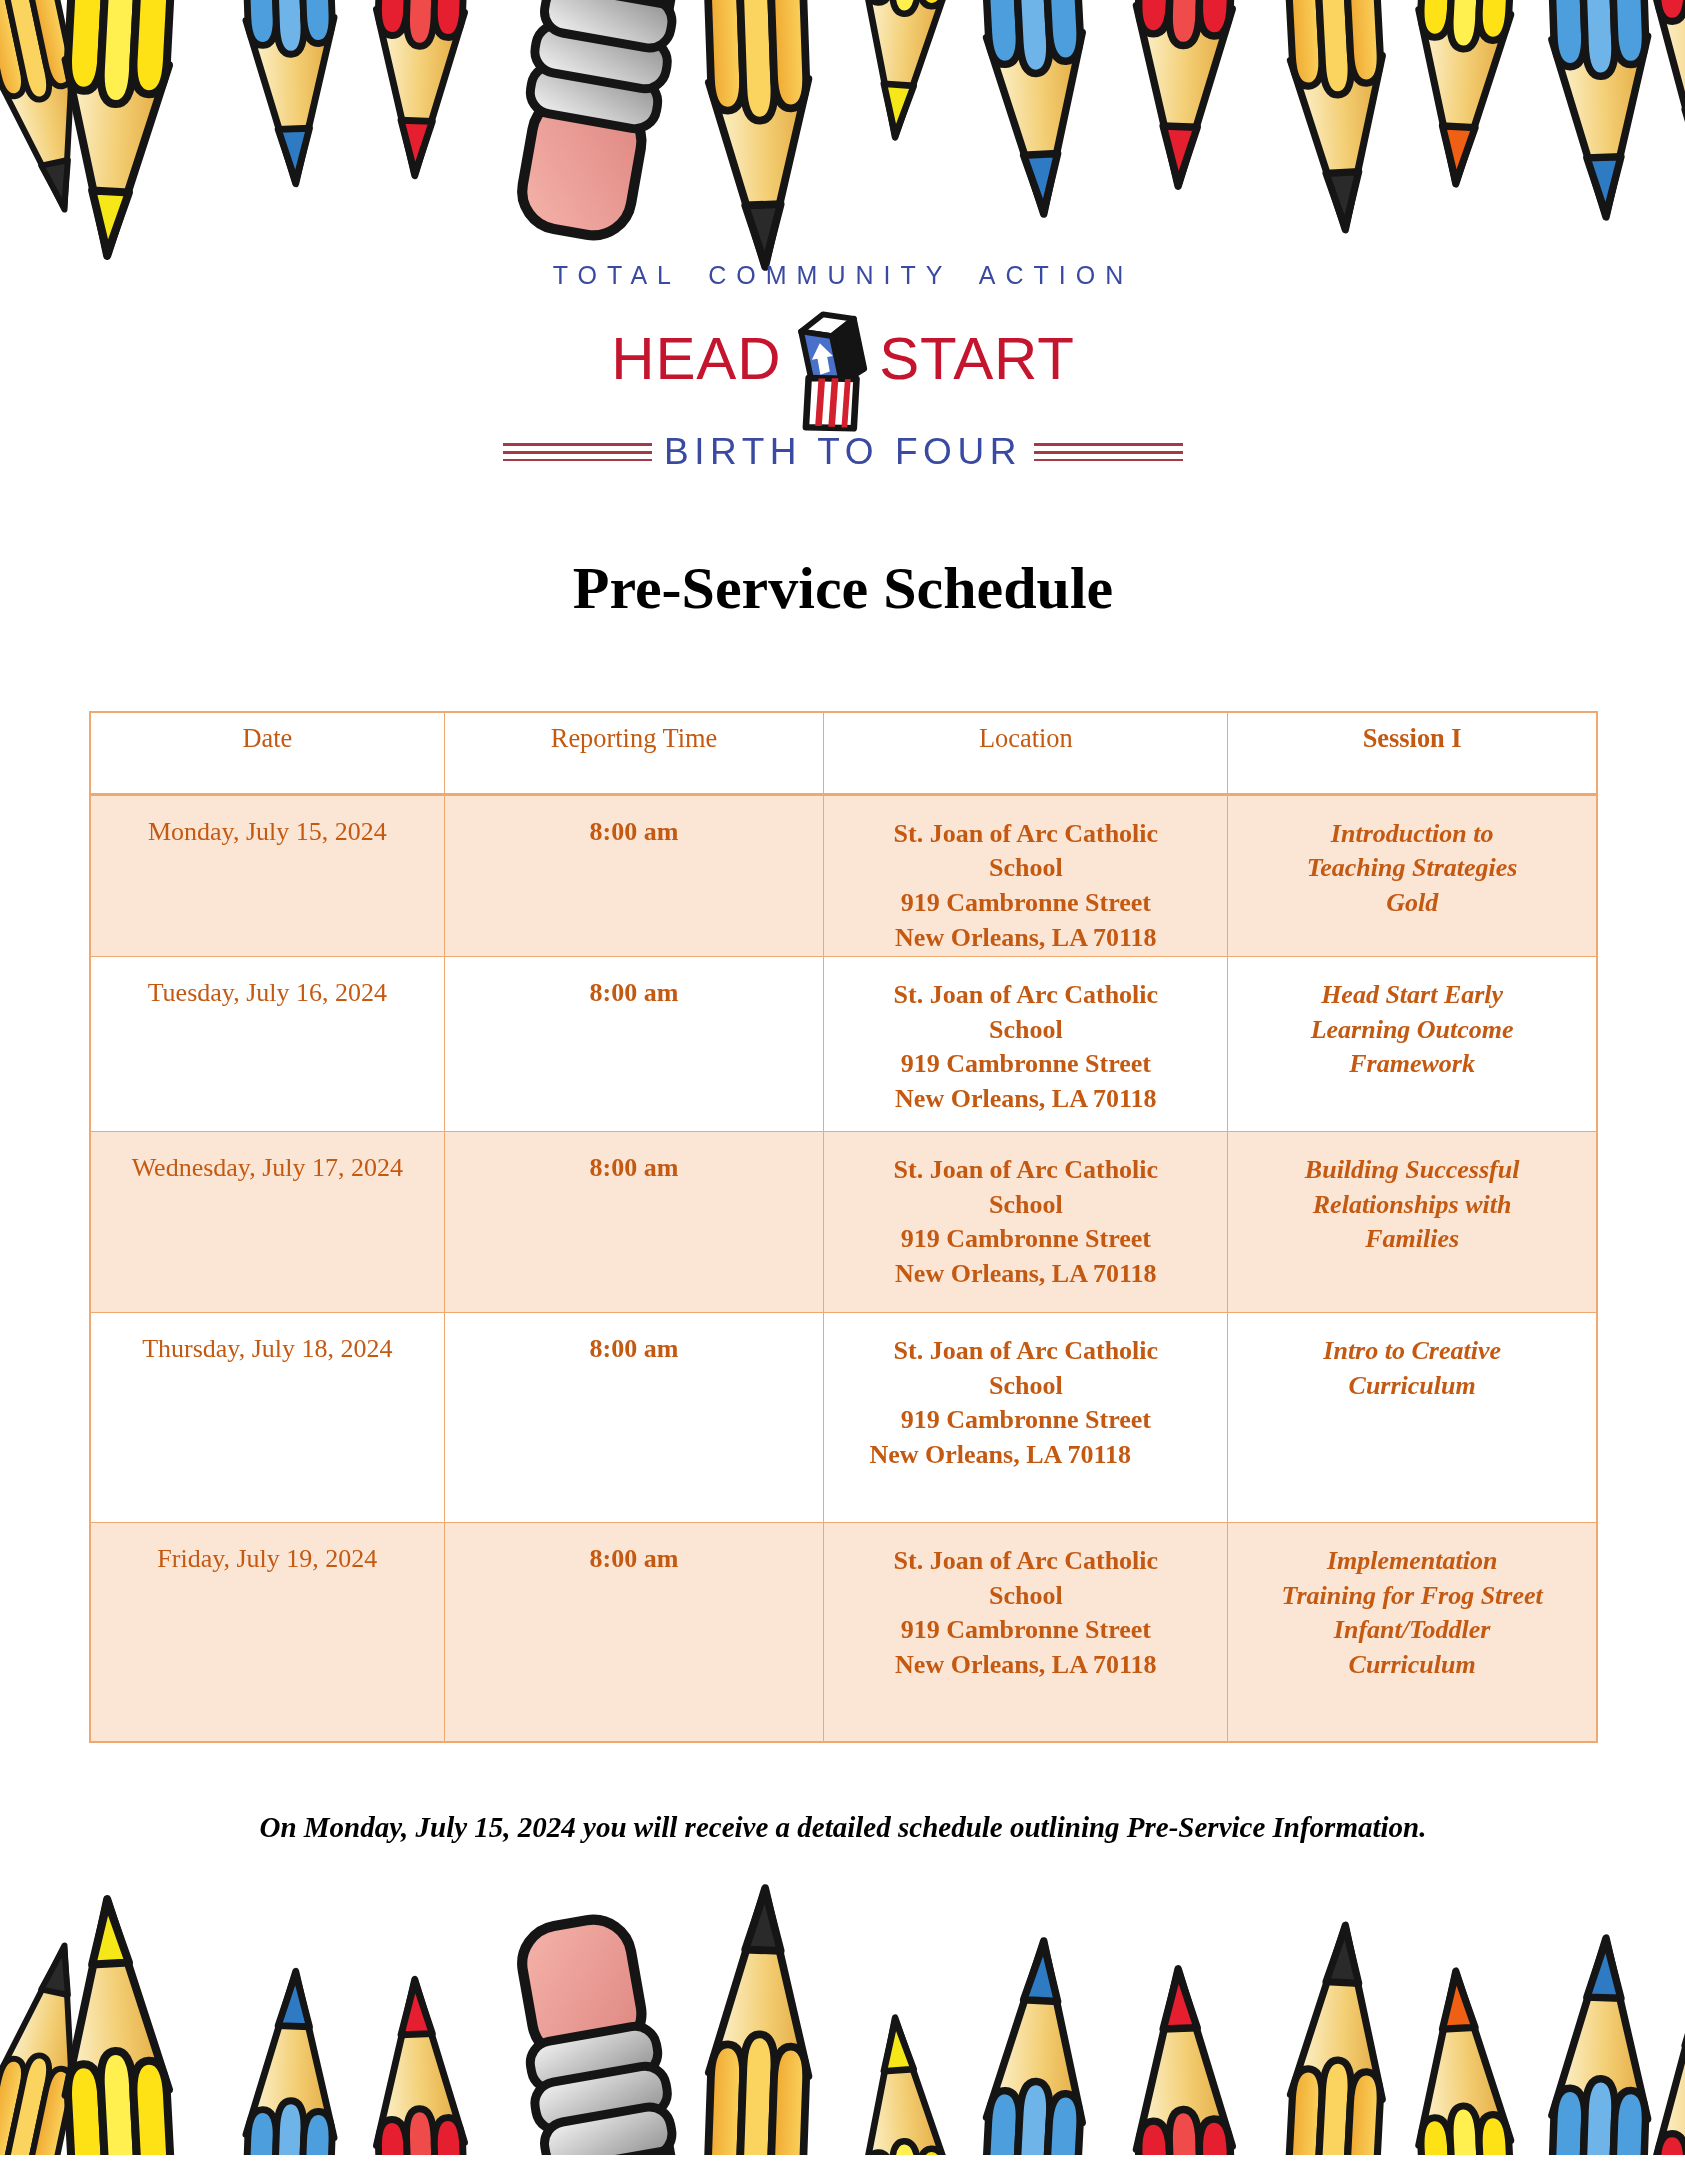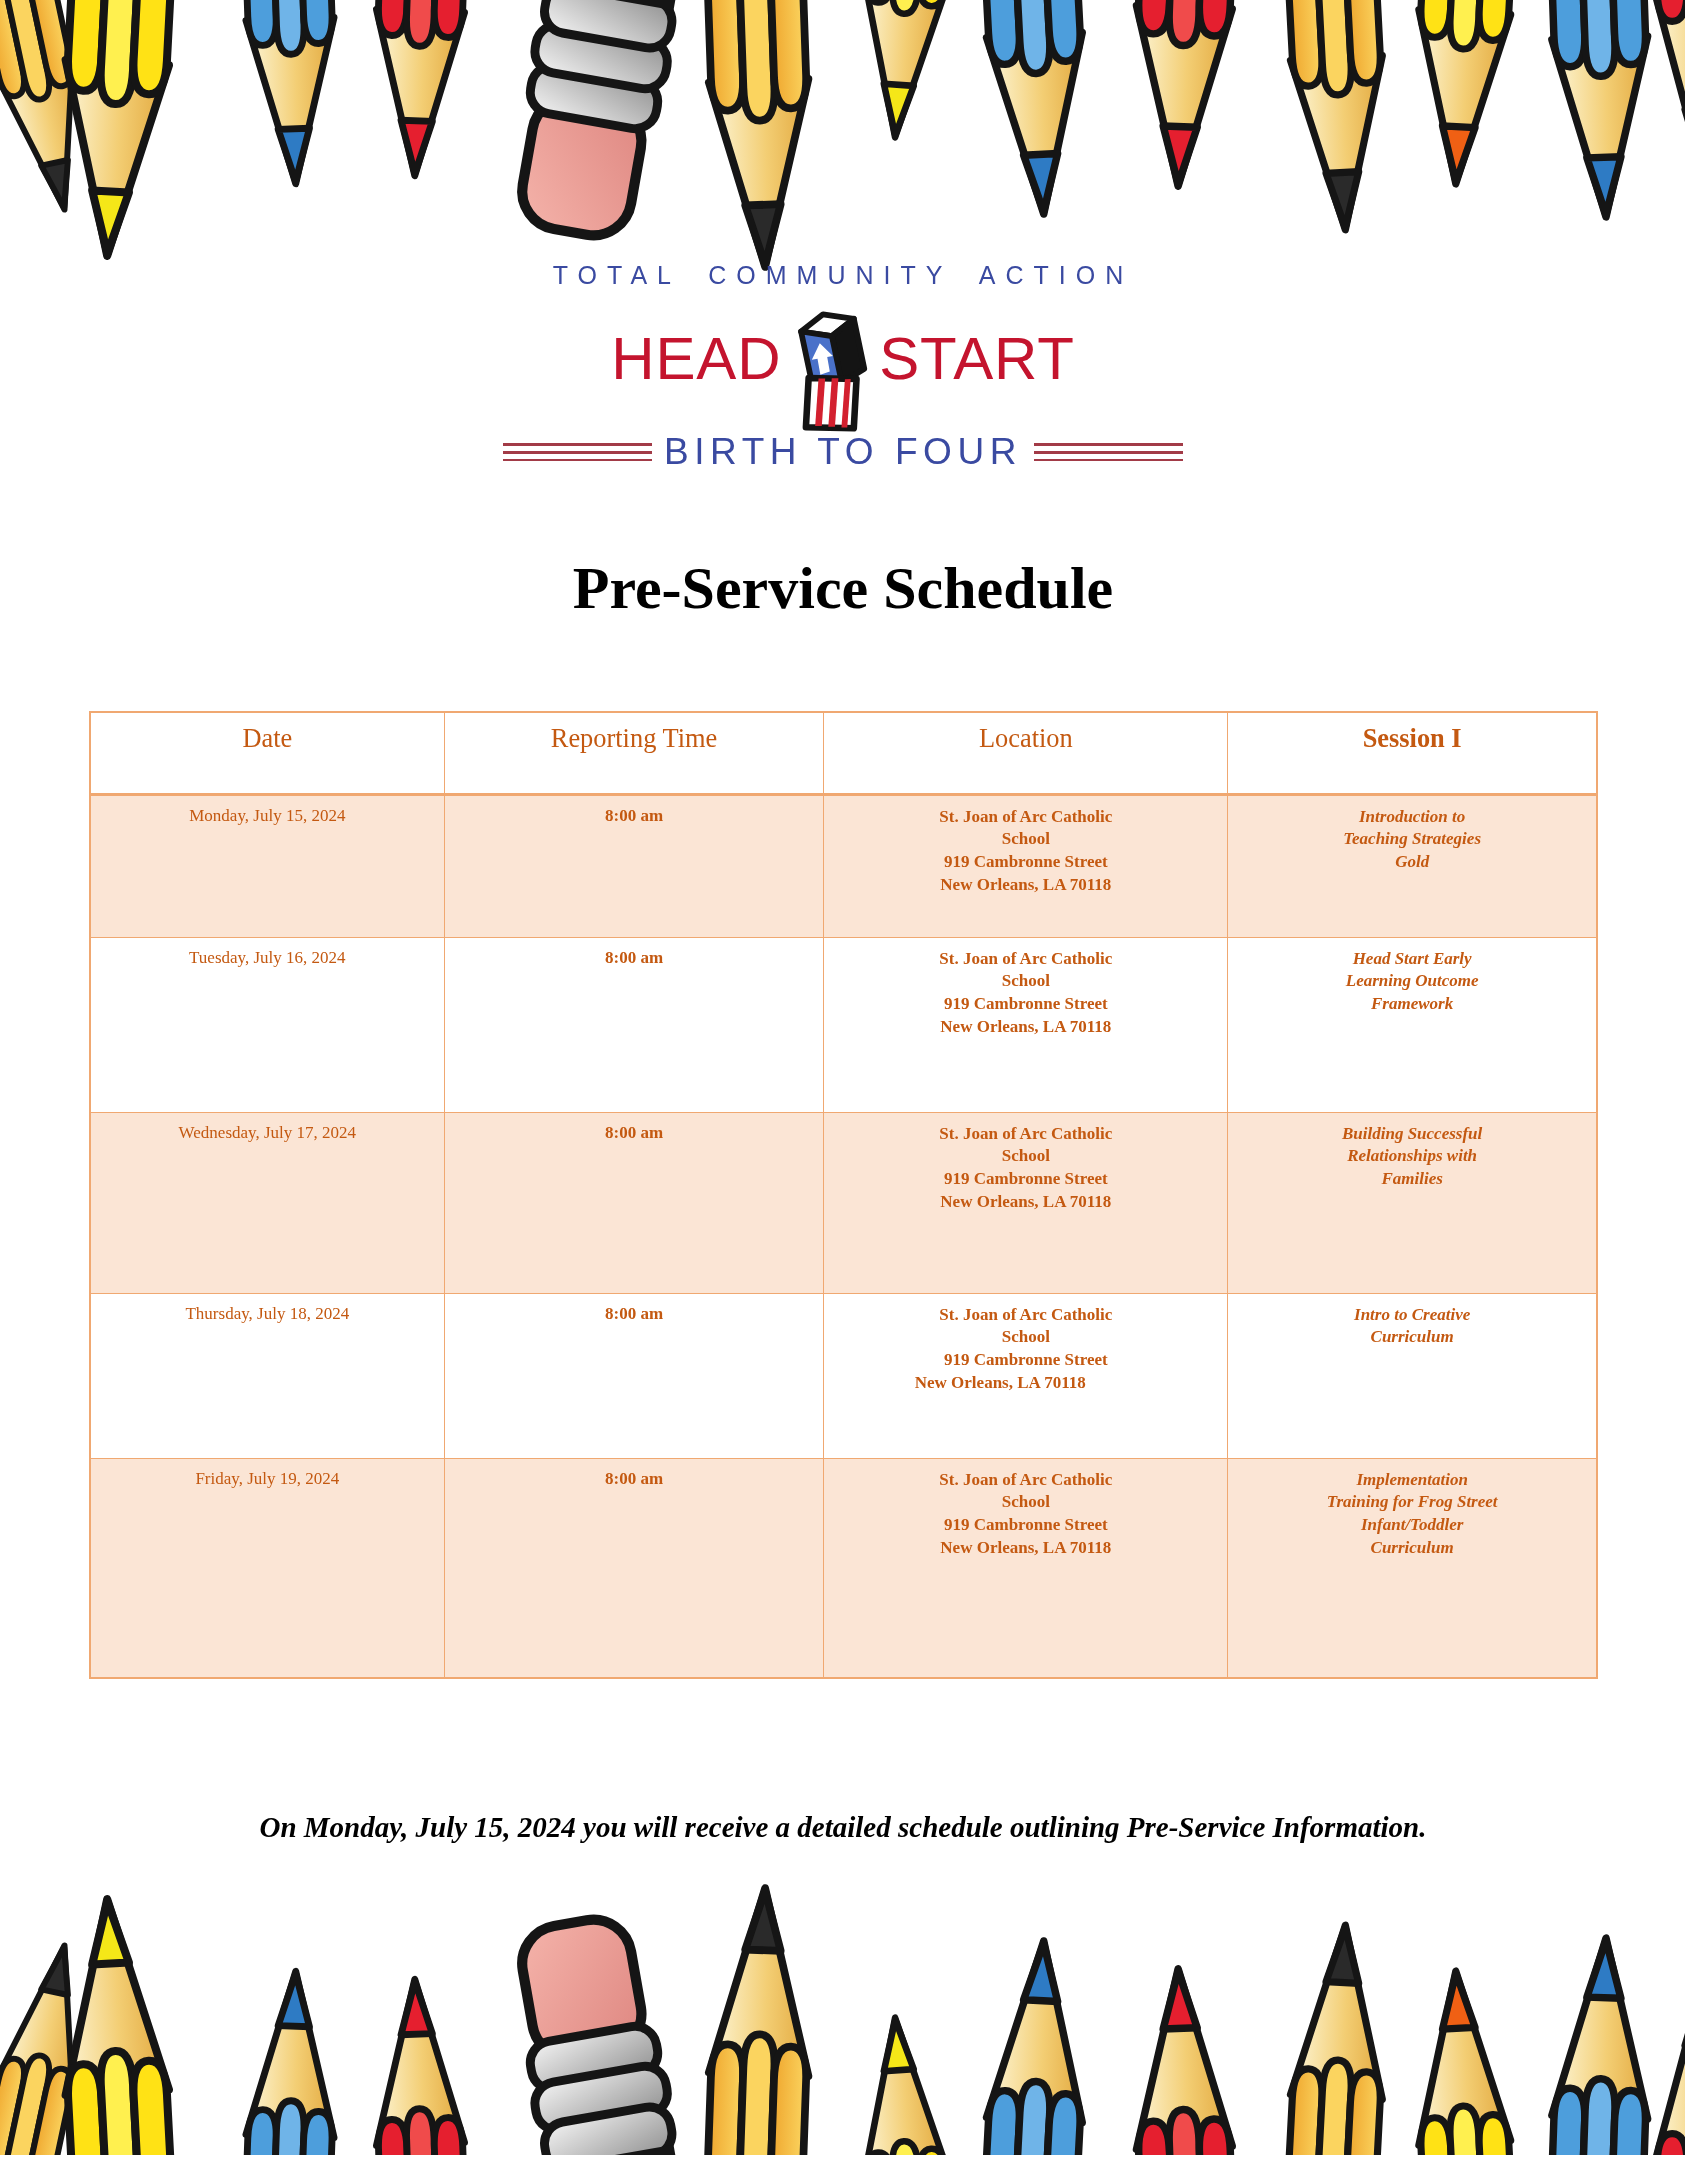--- a/index.html
+++ b/index.html
@@ -50,21 +50,21 @@
     table-layout:fixed;
   }
   th,td{border:1.7px solid var(--tbl-border);}
   thead th{
     height:82px;vertical-align:top;padding-top:10.2px;font-weight:400;
     font-size:26.4px;color:var(--accent);border-bottom-width:3.4px;background:#fff;margin-left:34px;
   }
   thead th:last-child{font-weight:700;}
   td{
     vertical-align:top;text-align:center;color:var(--accent);
-    font-size:17px;padding-top:10px;
+    font-size:26px;padding-top:21px;
   }
   tr.peach{background:var(--row-fill);}
   td.c-date{white-space:nowrap;}
   td.c-time{font-weight:700;}
   td.c-loc{font-weight:700;line-height:1.34;}
   td.c-ses{font-weight:700;font-style:italic;line-height:1.34;padding-left:31px;padding-right:31px;}
   .shift-left{display:inline-block;transform:translateX(-25.6px);}
   
   .note{
     position:absolute;top:1811px;left:0;width:100%;text-align:center;
@@ -281,21 +281,21 @@
         <td class="c-time">8:00 am</td>
         <td class="c-loc"><span>St. Joan of Arc Catholic</span><br><span>School</span><br><span>919 Cambronne Street</span><br><span>New Orleans, LA 70118</span></td>
         <td class="c-ses">Head Start Early<br>Learning Outcome<br>Framework</td>
       </tr>
       <tr class="peach" style="height: 181px;">
         <td class="c-date">Wednesday, July 17, 2024</td>
         <td class="c-time">8:00 am</td>
         <td class="c-loc"><span>St. Joan of Arc Catholic</span><br><span>School</span><br><span>919 Cambronne Street</span><br><span>New Orleans, LA 70118</span></td>
         <td class="c-ses">Building Successful<br>Relationships with<br>Families</td>
       </tr>
-      <tr style="height: 165px;">
+      <tr style="height: 210px;">
         <td class="c-date">Thursday, July 18, 2024</td>
         <td class="c-time">8:00 am</td>
         <td class="c-loc"><span>St. Joan of Arc Catholic</span><br><span>School</span><br><span>919 Cambronne Street</span><br><span class="shift-left">New Orleans, LA 70118</span></td>
         <td class="c-ses">Intro to Creative<br>Curriculum</td>
       </tr>
       <tr class="peach" style="height: 220px;">
         <td class="c-date">Friday, July 19, 2024</td>
         <td class="c-time">8:00 am</td>
         <td class="c-loc"><span>St. Joan of Arc Catholic</span><br><span>School</span><br><span>919 Cambronne Street</span><br><span>New Orleans, LA 70118</span></td>
         <td class="c-ses">Implementation<br>Training for Frog Street<br>Infant/Toddler<br>Curriculum</td>

